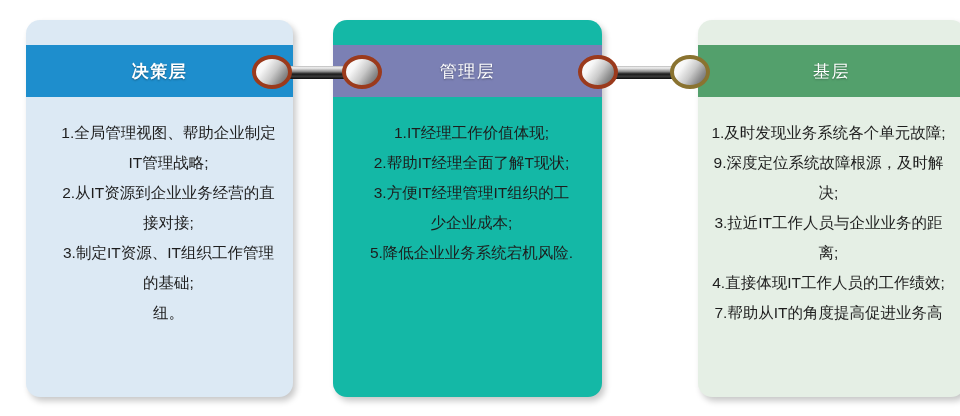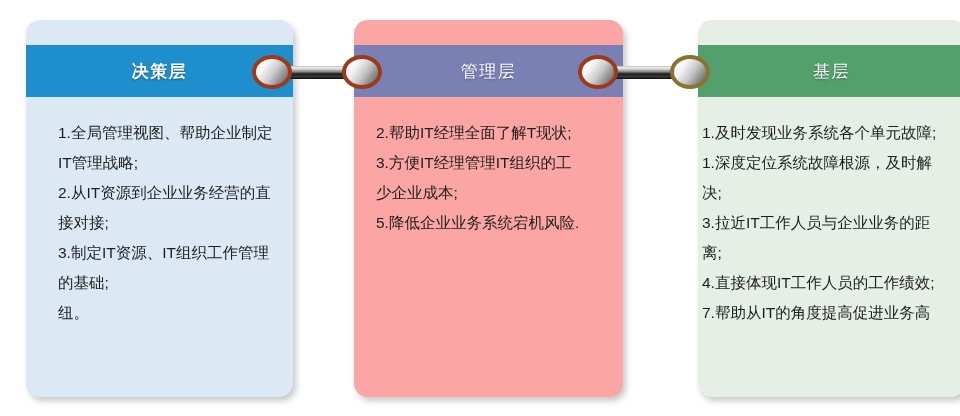--- a/index.html
+++ b/index.html
@@ -11,21 +11,21 @@
     height: 416px;
     background: #ffffff;
     font-family: "Liberation Sans", "DejaVu Sans", sans-serif;
     overflow: hidden;
     position: relative;
   }
 
   #stage {
     position: absolute;
     left: 0; top: 0;
-    width: 960px; height: 416px;
+    width: 960px; height: 416px; text-align: center;
   }
 
   
   .card {
     position: absolute;
     border-radius: 14px;
     box-shadow: 3px 4px 6px rgba(0,0,0,0.22);
     overflow: hidden;
     box-sizing: border-box;
   }
@@ -55,21 +55,21 @@
   }
   .body-line {
     white-space: nowrap;
   }
 
   
   #card-1 { left: 26px;  top: 20px; width: 267px; height: 377px; background: #dce9f4; }
   #card-1 .card-header { top: 25px; background: #1e8ecd; }
   #card-1 .card-body   { top: 90px; padding: 8px 14px 0 32px; }
 
-  #card-2 { left: 354px; top: 20px; width: 269px; height: 377px; background: #fca5a5; }
+  #card-2 { left: 333px; top: 20px; width: 269px; height: 377px; background: #14b8a6; }
   #card-2 .card-header { top: 25px; background: #7b80b4; }
   #card-2 .card-body   { top: 90px; padding: 8px 14px 0 22px; }
 
   #card-3 { left: 671px; top: 20px; width: 267px; height: 377px; background: #e5efe5; margin-left: 27px; }
   #card-3 .card-header { top: 25px; background: #53a06c; }
   #card-3 .card-body   { top: 90px; padding: 8px 10px 0 4px; }
 
   
   .connector {
     position: absolute;
@@ -130,34 +130,35 @@
       <div class="body-line">的基础;</div>
       <div class="body-line">纽。</div>
     </div>
   </div>
 
   <div class="card" id="card-2">
     <div class="card-header">
       <span class="card-title">管理层</span>
     </div>
     <div class="card-body">
+      <div class="body-line">1.IT经理工作价值体现;</div>
       <div class="body-line">2.帮助IT经理全面了解T现状;</div>
       <div class="body-line">3.方便IT经理管理IT组织的工</div>
       <div class="body-line">少企业成本;</div>
       <div class="body-line">5.降低企业业务系统宕机风险.</div>
     </div>
   </div>
 
   <div class="card" id="card-3">
     <div class="card-header">
       <span class="card-title">基层</span>
     </div>
     <div class="card-body">
       <div class="body-line">1.及时发现业务系统各个单元故障;</div>
-      <div class="body-line">1.深度定位系统故障根源，及时解</div>
+      <div class="body-line">9.深度定位系统故障根源，及时解</div>
       <div class="body-line">决;</div>
       <div class="body-line">3.拉近IT工作人员与企业业务的距</div>
       <div class="body-line">离;</div>
       <div class="body-line">4.直接体现IT工作人员的工作绩效;</div>
       <div class="body-line">7.帮助从IT的角度提高促进业务高</div>
     </div>
   </div>
 
   <div class="connector" id="connector-1">
     <div class="bar"></div>

